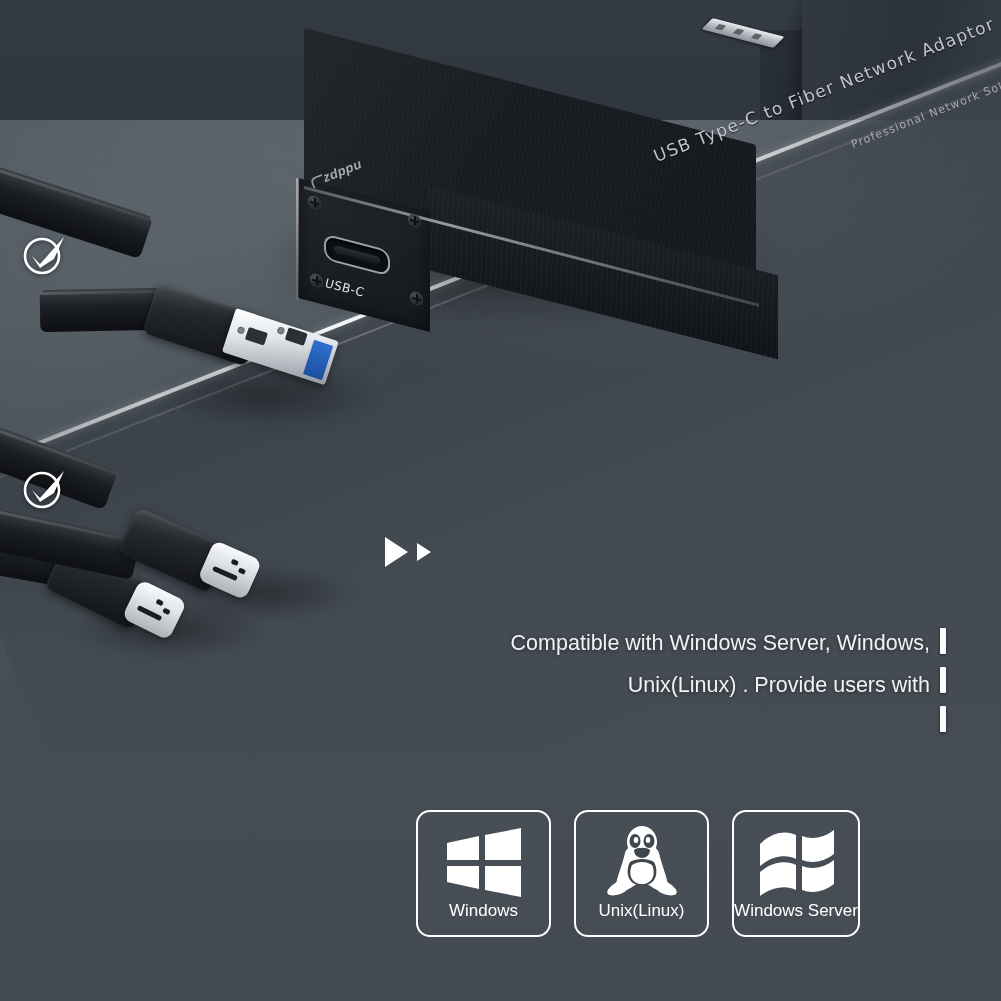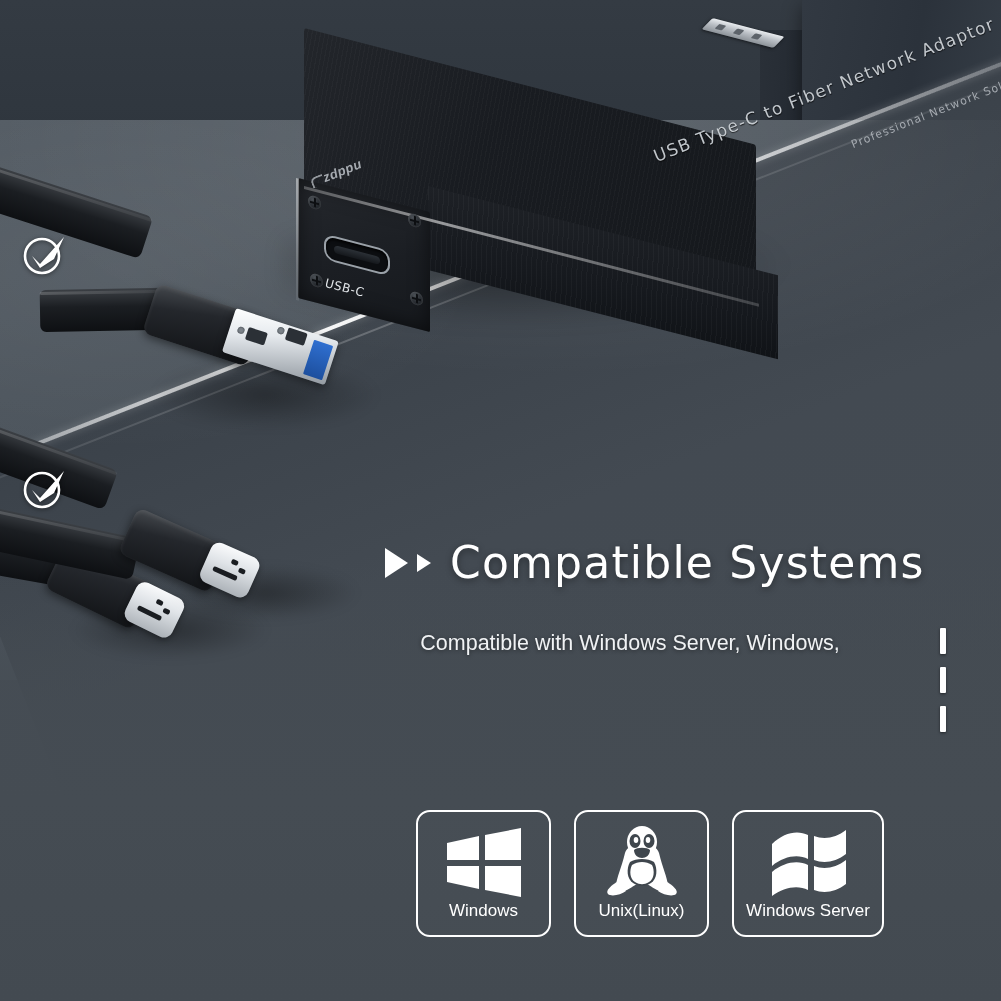--- a/index.html
+++ b/index.html
@@ -220,37 +220,37 @@
   .tri.big{border-width:15px 0 15px 23px;border-color:transparent transparent transparent #ffffff;}
   .tri.small{border-width:9px 0 9px 14px;border-color:transparent transparent transparent #ffffff;}
   .section-title{
     font-family:"DejaVu Sans",sans-serif;
     font-size:44px;color:#ffffff;letter-spacing:1.2px;margin-left:10px;
     text-shadow:0 2px 7px rgba(0,0,0,.4);
   }
 
   .blurb{
     position:absolute;left:330px;top:622px;width:600px;
-    text-align:center;color:#f0f2f4;font-size:21.5px;line-height:42px;
+    text-align:right;color:#f0f2f4;font-size:21.5px;line-height:42px;
     font-family:"Liberation Sans",sans-serif;
     text-shadow:0 1px 4px rgba(0,0,0,.45);
   }
   .dash-line{position:absolute;left:940px;top:628px;width:6px;height:104px;}
   .dash-line i{display:block;width:6px;height:26px;background:#ffffff;border-radius:1px;margin-bottom:13px;
     box-shadow:0 1px 3px rgba(0,0,0,.5);}
 
   
   .badges{position:absolute;left:416px;top:810px;display:flex;gap:23px;align-items:flex-start;}
   .badge{
     width:135px;height:127px;border:2px solid #ffffff;border-radius:14px;
     display:flex;flex-direction:column;align-items:center;justify-content:flex-start;
     padding-top:14px;box-sizing:border-box;
     background:rgba(255,255,255,.012);
   }
-  .badge.wide{width:152px;}
+  .badge.wide{width:128px;}
   .badge-label{color:#ffffff;font-size:17px;font-family:"Liberation Sans",sans-serif;margin-top:auto;margin-bottom:14px;white-space:nowrap;}
   .badge .glyph{height:72px;display:flex;align-items:center;justify-content:center;}
 </style>
 </head>
 <body>
 
 <div id="stage">
 
   <div class="scene">
     <div class="wall"></div>
@@ -363,25 +363,25 @@
     <svg width="52" height="52" viewBox="0 0 52 52">
       <circle cx="24" cy="28" r="17" fill="none" stroke="#ffffff" stroke-width="2.6"></circle>
       <path d="M14 28 L22 36 L46 9 L36 31 L22 40 Z" fill="#ffffff"></path>
     </svg>
   </div>
 
 
   <div class="section-head">
     <span class="tri big"></span>
     <span class="tri small"></span>
-    <span class="section-title">Compatible Systems</span>
   </div>
 
   <div class="blurb">
     <div>Compatible with Windows Server, Windows,</div>
+    <div>Unix(Linux) . Provide users with</div>
   </div>
 
   <div class="dash-line">
     <i></i>
     <i></i>
     <i></i>
   </div>
 
   <div class="badges">
 

